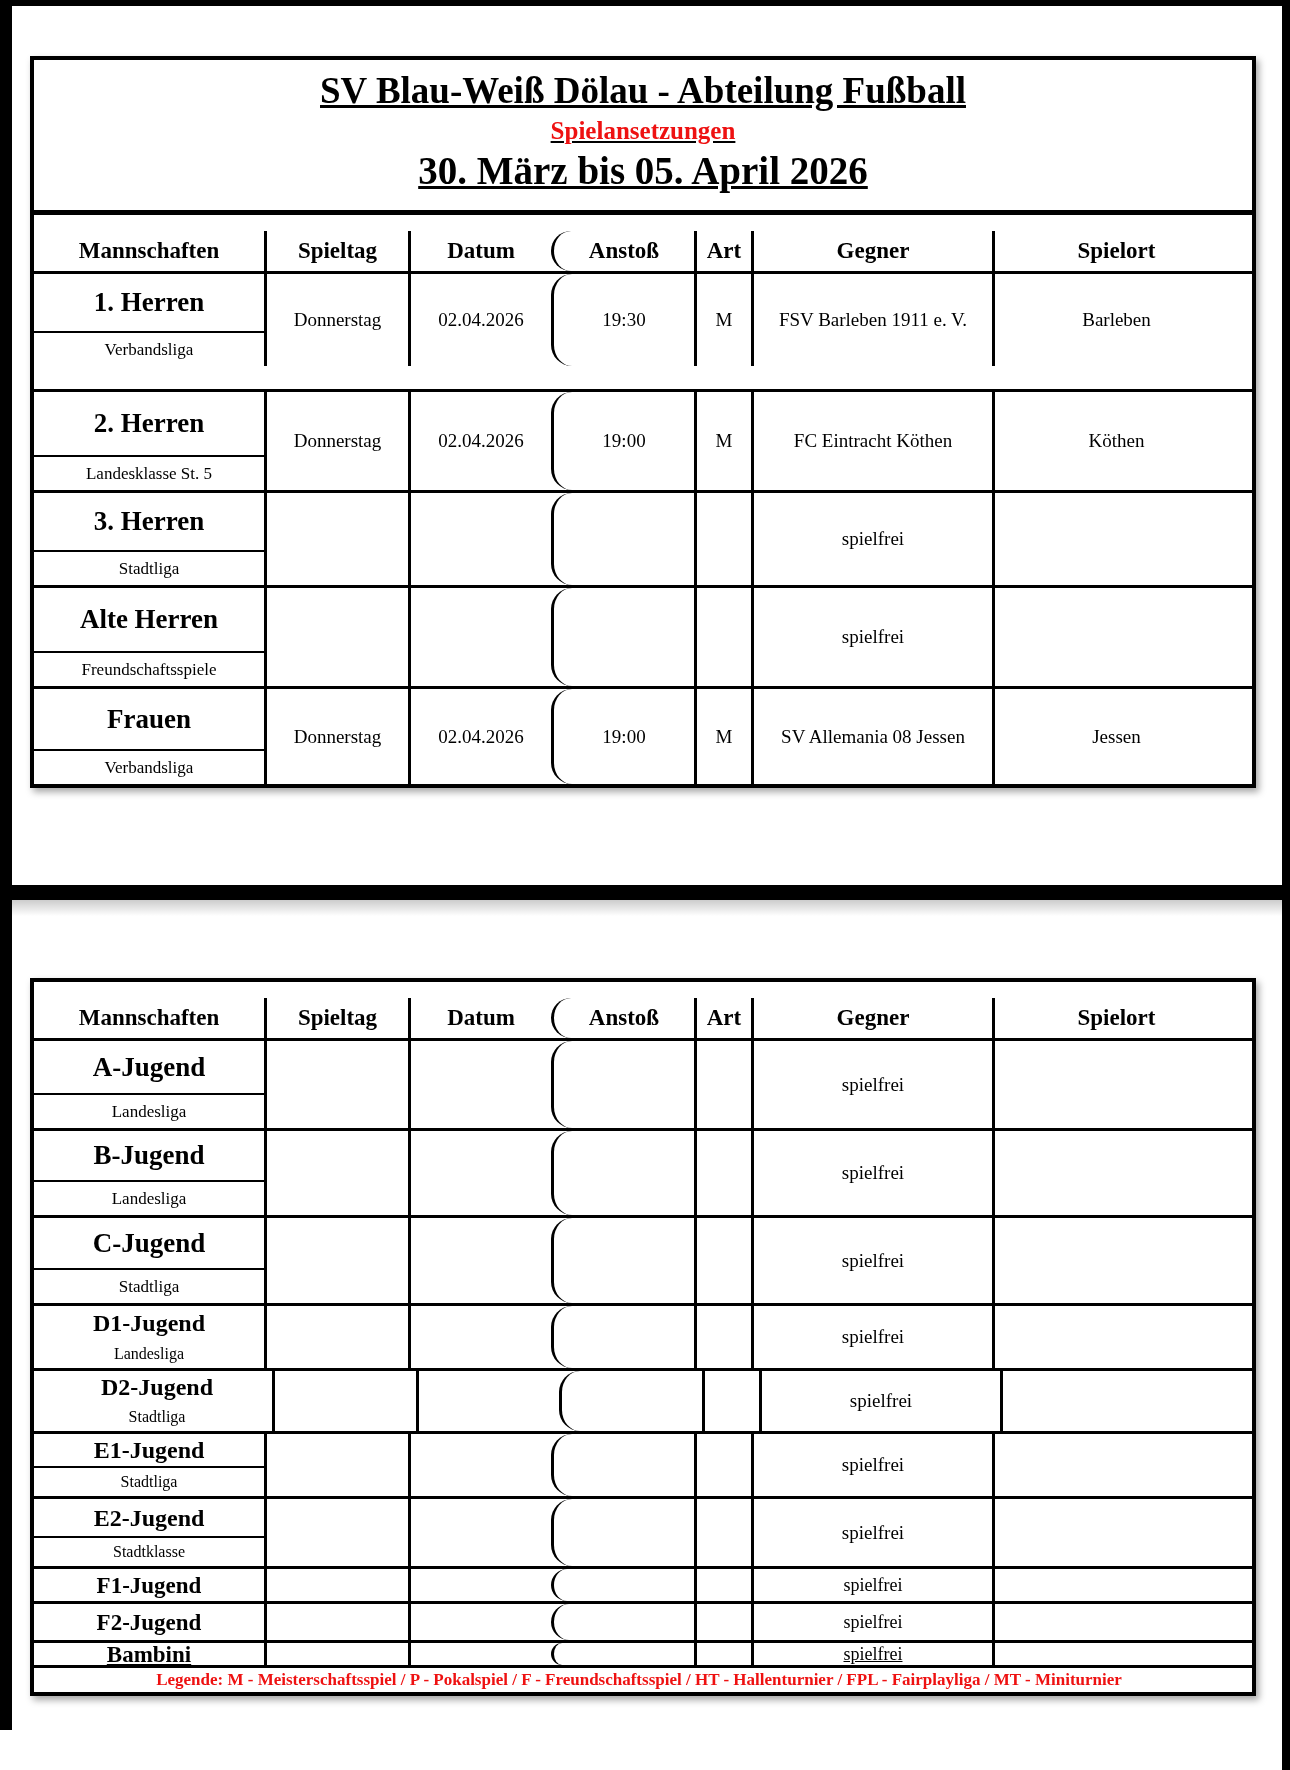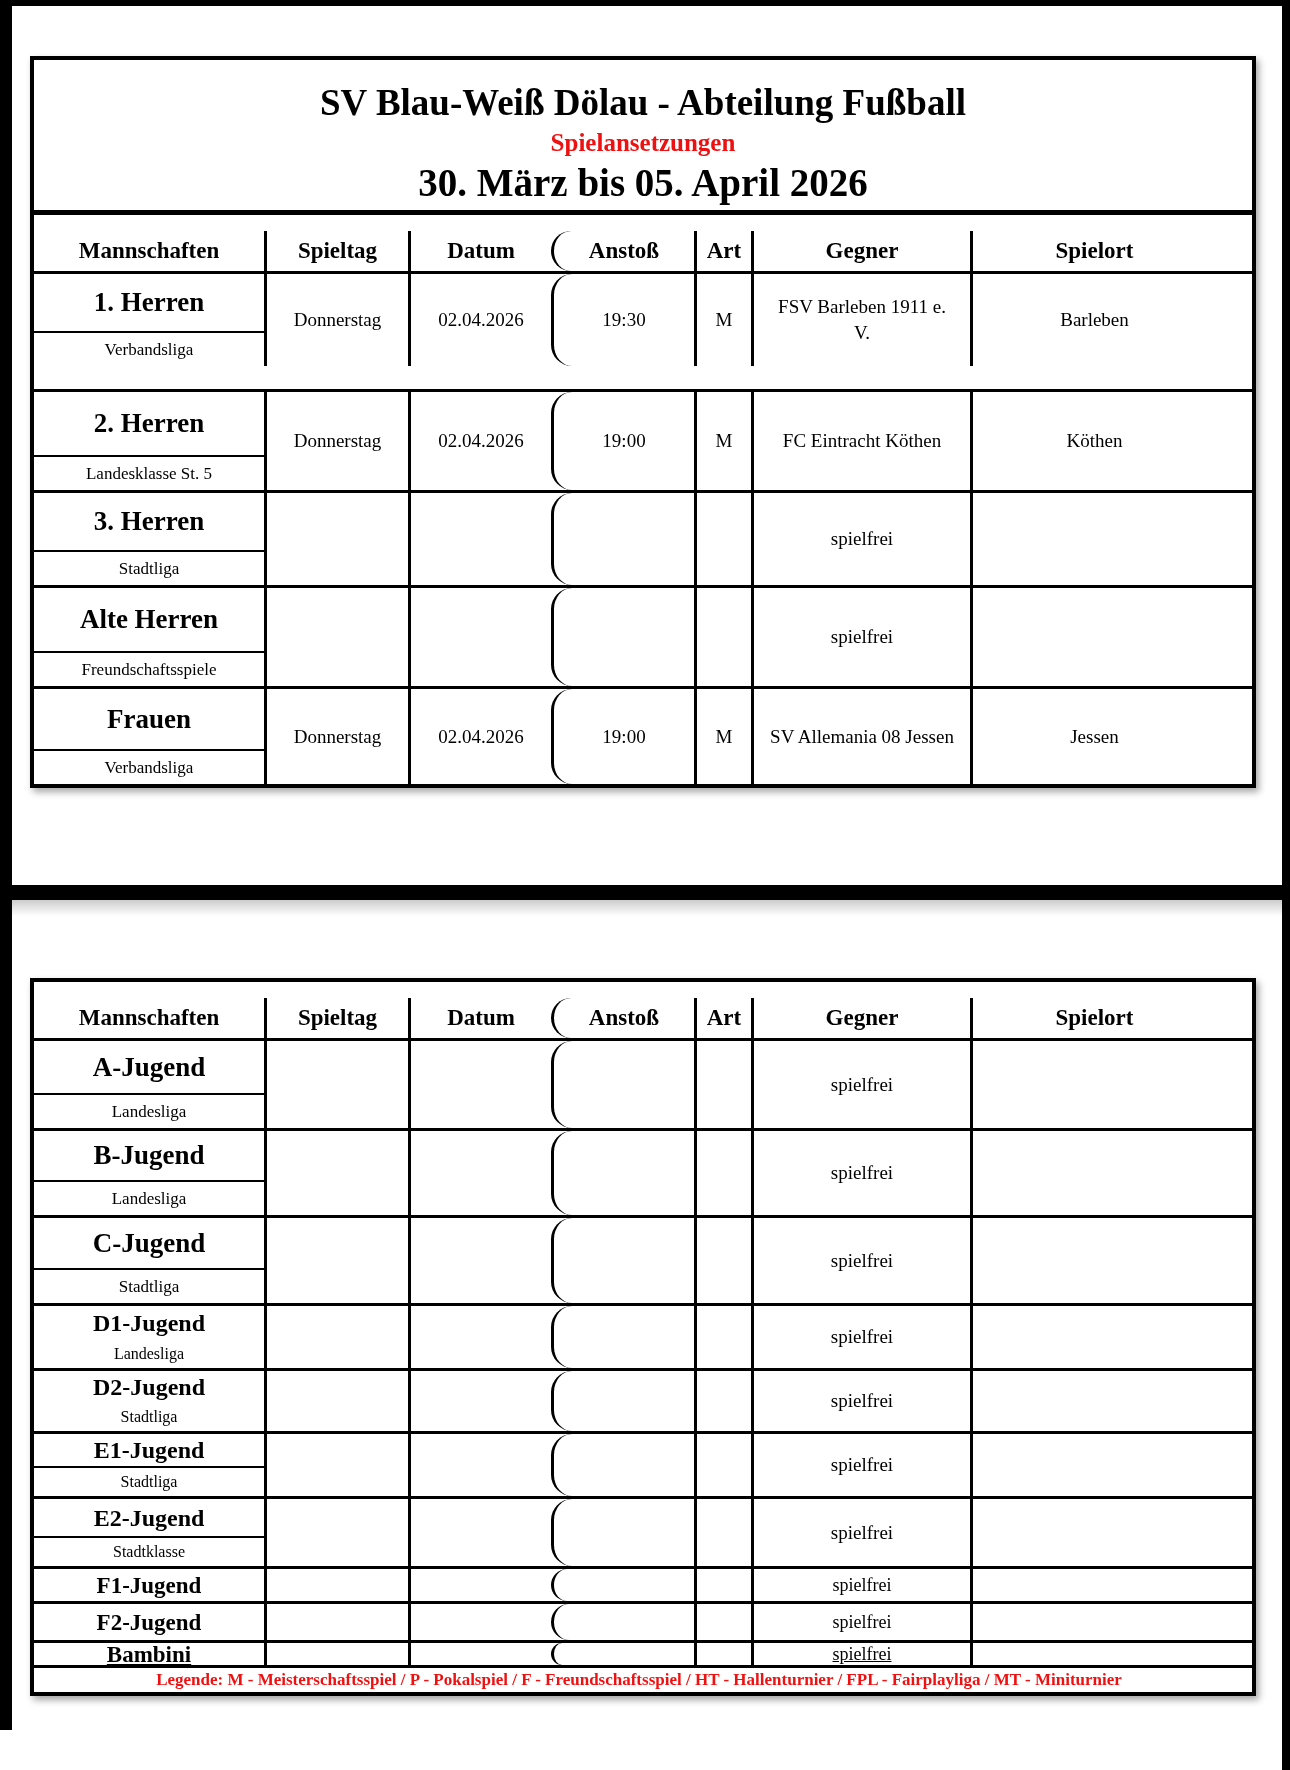--- a/index.html
+++ b/index.html
@@ -12,39 +12,39 @@
   .page-shadow {
     position:absolute; left:12px; top:900px; width:1270px; height:16px;
     background:linear-gradient(to bottom, rgba(0,0,0,0.20), rgba(0,0,0,0));
   }
   .doc-table {
     position:absolute; left:30px; background:#fff;
     border:4px solid #000; box-shadow:3px 4px 7px rgba(0,0,0,0.35);
   }
   #table1 { top:56px;  width:1218px; }
   #table2 { top:978px; width:1218px; }
-  .titleblock { height:150px; text-align:center; padding-top:20px; box-sizing:border-box; }
+  .titleblock { height:150px; text-align:center; padding-top:8px; box-sizing:border-box;text-decoration:underline; }
   .main-title { font-size:37px; font-weight:bold; line-height:46px; }
   .sub-title  { font-size:25px; font-weight:bold; line-height:33px; color:#ee1111; }
   .date-title { font-size:39px; font-weight:bold; line-height:47px; }
   .trow { display:flex; border-top:3px solid #000; }
   .trow.no-top { border-top:none; }
   .trow.head { border-top-width:5px; }
   .trow.head2 { border-top:none; }
   .tcell {
     border-left:3px solid #000; box-sizing:border-box;
     display:flex; align-items:center; justify-content:center;
     text-align:center; font-size:19px; overflow:hidden;
   }
   .c0 { width:230px; border-left:none; }
   .c1 { width:144px; }
   .c2 { width:143px; }
   .c3 { width:143px;border-radius:21px; }
   .c4 { width:57px;  }
-  .c5 { width:219px; }
+  .c5 { width:241px; }
   .c6 { width:246px; }
   .hcell { font-weight:bold; font-size:23px;margin-top:16px; }
   .mcell { flex-direction:column; align-items:stretch; justify-content:flex-start; padding:0; }
   .tname { flex:1; display:flex; align-items:center; justify-content:center;
            font-weight:bold; font-size:27px; line-height:1.0; }
   .tleague { height:33px; border-top:2px solid #000; display:flex;
              align-items:center; justify-content:center; font-size:17px; }
   .noline .tleague { border-top:none; height:24px; }
   .compact .tname { font-size:24px; }
   .compact .tleague { font-size:16px; height:28px; }
@@ -207,21 +207,21 @@
       <div class="tleague">Landesliga</div>
     </div>
     <div class="tcell c1"></div>
     <div class="tcell c2"></div>
     <div class="tcell c3"></div>
     <div class="tcell c4"></div>
     <div class="tcell c5">spielfrei</div>
     <div class="tcell c6"></div>
   </div>
 
-  <div class="trow compact" style="height:60px;">
+  <div class="trow compact" style="height:60px;padding-left:8px;">
     <div class="tcell c0 mcell noline">
       <div class="tname">D2-Jugend</div>
       <div class="tleague">Stadtliga</div>
     </div>
     <div class="tcell c1"></div>
     <div class="tcell c2"></div>
     <div class="tcell c3"></div>
     <div class="tcell c4"></div>
     <div class="tcell c5">spielfrei</div>
     <div class="tcell c6"></div>

